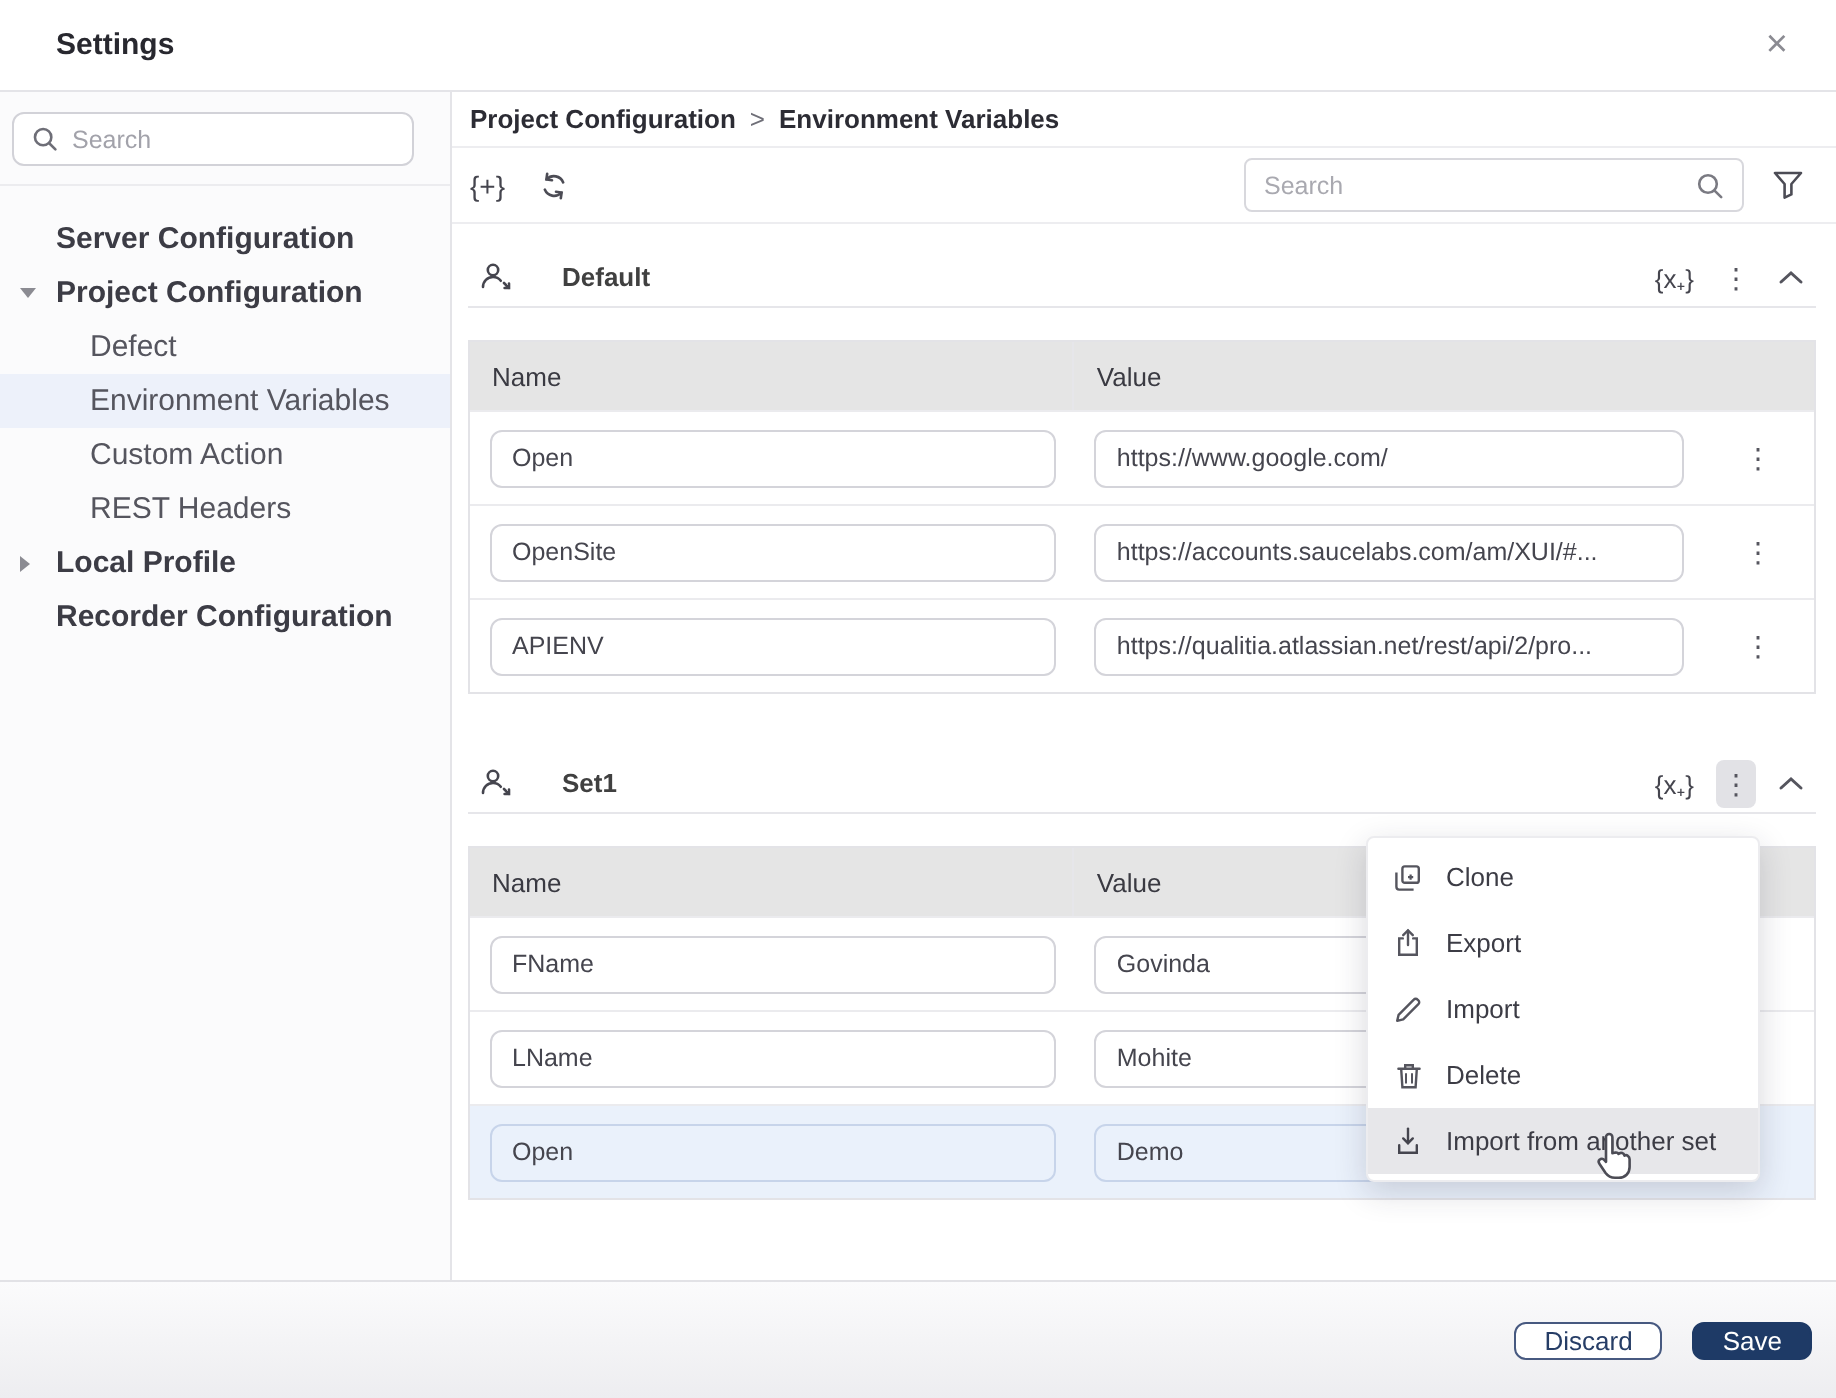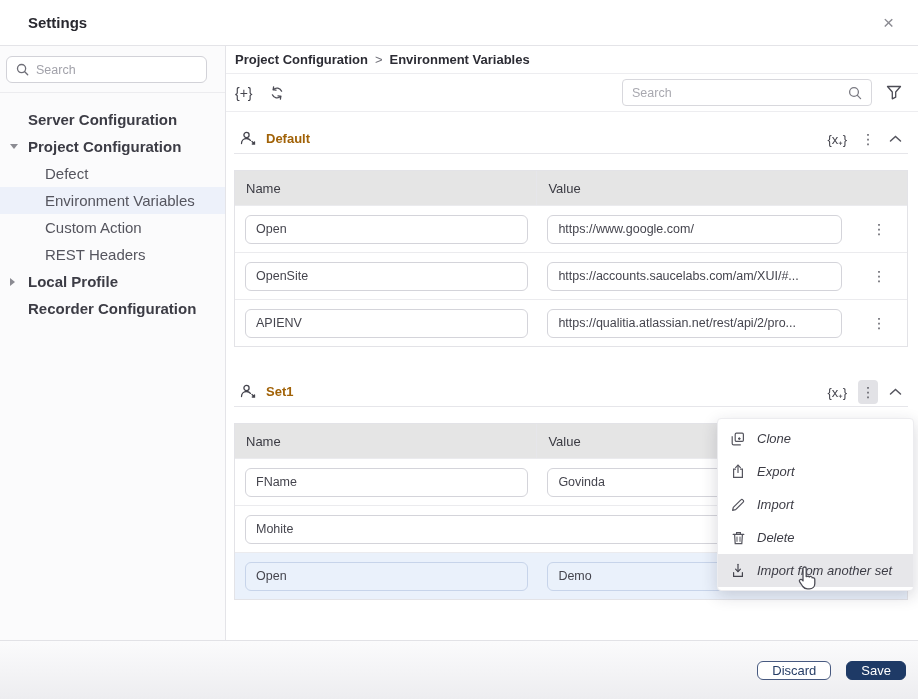--- a/index.html
+++ b/index.html
@@ -38,42 +38,42 @@
   .tb-icon { color: #4c4c55; font-size: 14px; cursor: pointer; display: inline-flex; align-items: center; }
   .curly-add { font-size: 14px; letter-spacing: 0; color: #45454e; margin-right: 16px; }
   .tb-right { margin-left: auto; display: flex; align-items: center; gap: 14px; }
   .main-search { display: flex; align-items: center; width: 250px; height: 27px; border: 1px solid #d8d8dd; border-radius: 4px; padding: 0 9px; background: #fff; }
   .main-search input { border: 0; outline: 0; flex: 1; font-size: 12.5px; font-family: "Liberation Sans", sans-serif; color: #55555e; background: transparent; }
   .main-search input::placeholder { color: #a9a9b0; }
 
   
   .content { flex: 1 1 auto; padding: 12px 10px 0 8px; overflow: hidden; position: relative; }
   .section-header { display: flex; align-items: center; height: 30px; padding: 0 6px 0 6px; border-bottom: 1px solid #e6e6ea; }
-  .section-name { font-size: 13px; font-weight: 700; color: #a16207; margin-left: 9px; }
+  .section-name { font-size: 13px; font-weight: 700; color: #404040; margin-left: 24px; }
   .sec-right { margin-left: auto; display: flex; align-items: center; gap: 11px; }
   .var-add { font-size: 13px; color: #45454e; cursor: pointer; }
   .kebab { width: 20px; height: 24px; display: flex; align-items: center; justify-content: center; font-size: 14px; color: #55555e; cursor: pointer; border-radius: 4px; letter-spacing: 0; }
   .kebab.active { background: #e2e2e6; }
   .sec-chevron { cursor: pointer; display: inline-flex; }
 
   .vtable { margin: 16px 0 0 0; border: 1px solid #e3e3e7; }
   .vt-head { display: flex; height: 34px; background: #e5e5e5; align-items: center; font-size: 13px; color: #3a3a42; }
   .vt-col-name { flex: 0 0 45%; padding-left: 11px; border-right: 1px solid #e6e6ea; height: 100%; display: flex; align-items: center; }
   .vt-col-value { flex: 1; padding-left: 11px; }
   .vt-row { display: flex; align-items: center; height: 47px; border-top: 1px solid #ebebee; background: #fff; }
   .vt-row.highlight { background: #eaf1fb; }
   .vt-cell-name { flex: 0 0 45%; padding: 0 9px 0 10px; }
   .vt-cell-value { flex: 1; padding: 0 9px 0 10px; }
   .vt-cell-actions { flex: 0 0 56px; display: flex; justify-content: center; }
   .vt-row input { width: 100%; height: 29px; border: 1px solid #d4d4da; border-radius: 6px; padding: 0 10px; font-size: 12.5px; font-family: Liberation Sans, sans-serif; color: #45454e; background: #fff; outline: none; }
   .vt-row.highlight input { background: #eaf1fb; border-color: #c7d4ea; }
   .section.second { margin-top: 30px; }
 
   
-  .ctx-menu { position: absolute; left: 717px; top: 418px; width: 197px; background: #fff; border: 1px solid #ececef; border-radius: 4px; box-shadow: 0 5px 16px rgba(40,40,60,0.18); padding: 3px 0; z-index: 20; font-style: italic; }
+  .ctx-menu { position: absolute; left: 683px; top: 418px; width: 197px; background: #fff; border: 1px solid #ececef; border-radius: 4px; box-shadow: 0 5px 16px rgba(40,40,60,0.18); padding: 3px 0; z-index: 20; }
   .ctx-item { display: flex; align-items: center; gap: 11px; height: 33px; padding: 0 12px; font-size: 13px; color: #3c3c45; cursor: pointer; white-space: nowrap; }
   .ctx-item.highlight { background: #e7e7ea; }
   .ctx-icon { display: inline-flex; width: 16px; justify-content: center; }
 
   .cursor-hand { position: absolute; left: 795px; top: 566px; z-index: 30; pointer-events: none; }
 
   
   .dlg-footer { flex: 0 0 59px; height: 59px; border-top: 1px solid #e2e2e6; background: linear-gradient(#fbfbfc, #ededf0); display: flex; align-items: center; justify-content: flex-end; gap: 15px; padding-right: 12px; }
   .btn { height: 19px; border-radius: 6px; font-size: 13px; font-family: "Liberation Sans", sans-serif; cursor: pointer; }
   .btn-discard { background: #fff; border: 1px solid #475980; color: #263d66; padding: 0 14px; }
@@ -248,20 +248,21 @@
               <div class="vt-col-value">Value</div>
             </div>
             <div class="vt-row">
               <div class="vt-cell-name"><input type="text" value="FName" style=""></div>
               <div class="vt-cell-value"><input type="text" value="Govinda" style=""></div>
               <div class="vt-cell-actions">
                   <span class="kebab">⋮</span>
                 </div>
             </div>
             <div class="vt-row">
+              <div class="vt-cell-name"><input type="text" value="LName" style=""></div>
               <div class="vt-cell-value"><input type="text" value="Mohite" style=""></div>
               <div class="vt-cell-actions">
                   <span class="kebab">⋮</span>
                 </div>
             </div>
             <div class="vt-row highlight">
               <div class="vt-cell-name"><input type="text" value="Open" style=""></div>
               <div class="vt-cell-value"><input type="text" value="Demo" style=""></div>
               <div class="vt-cell-actions">
                   <span class="kebab">⋮</span>

